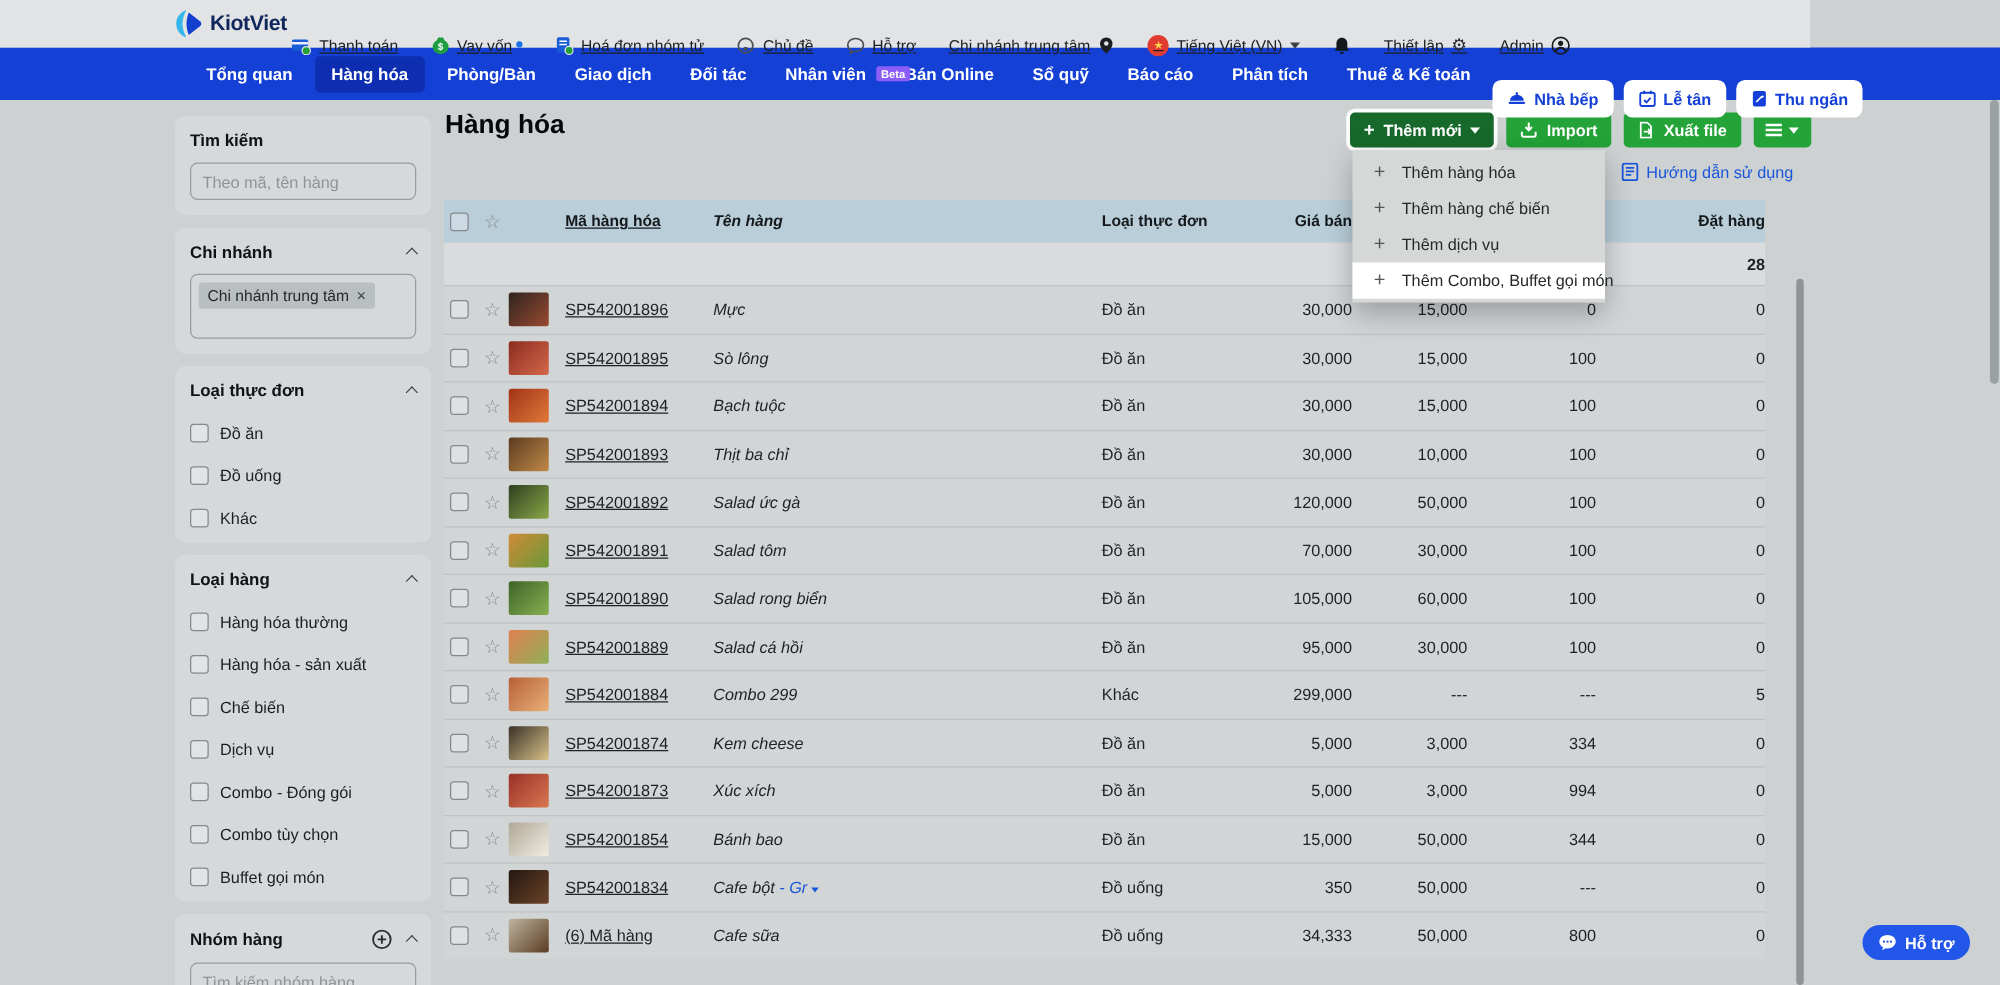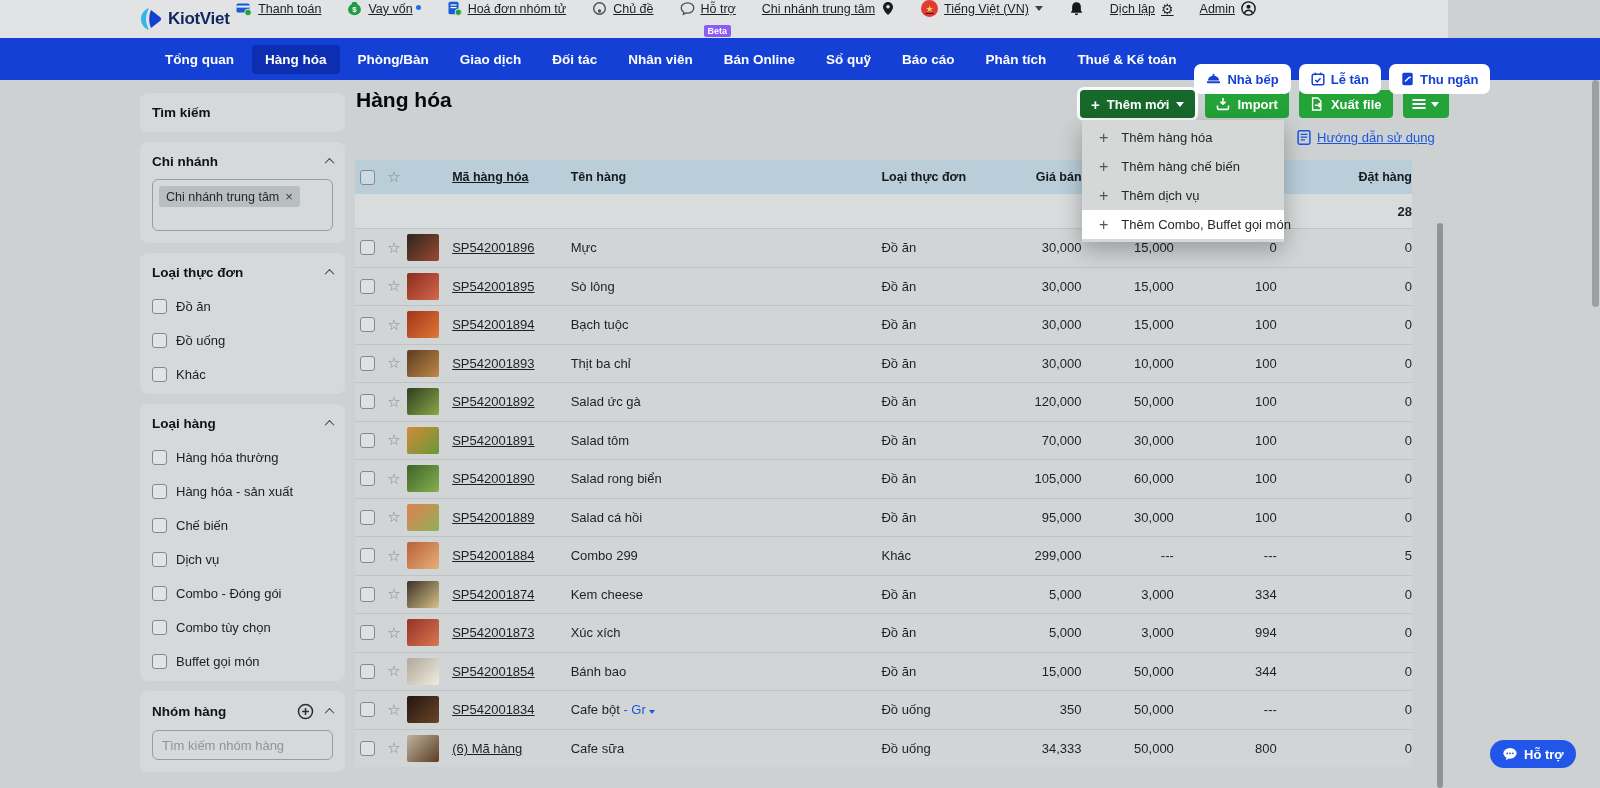--- a/index.html
+++ b/index.html
@@ -4,21 +4,21 @@
 <style>
   * { margin:0; padding:0; box-sizing:border-box; }
   html,body { width:1600px; height:788px; overflow:hidden; }
   body { position:relative; background:#cdd1d2; font-family:"Liberation Sans","DejaVu Sans",sans-serif; color:#1d2123; }
 
   
   .topbar { position:absolute; top:0; left:0; width:1448px; height:38px; background:#e1e3e4; display:flex; align-items:flex-start; z-index:20;text-decoration:underline; }
   .logo { position:absolute; left:140px; top:0; height:38px; display:flex; align-items:center; gap:6px; }
   .logo-text { font-weight:bold; font-size:17px; color:#10265c; letter-spacing:-0.3px; }
   .topbar-items { margin-left:auto; padding-right:192px; display:flex; align-items:center; gap:26px; font-size:12.5px; color:#1c1f21; white-space:nowrap; }
-  .tlink { display:flex; align-items:center; gap:6px; cursor:pointer; position:relative; }
+  .tlink { display:flex; align-items:center; gap:6px; cursor:pointer; position:relative;margin-top:28px; }
   .beta-badge { position:absolute; left:24px; top:24px; background:#8b5cf6; color:#fff; font-size:9px; font-weight:bold; padding:1px 4px; border-radius:2px; }
   .ndot { width:5px; height:5px; border-radius:50%; background:#1a73e8; align-self:flex-start; margin:4px 0 0 -3px; }
   .flag { width:17px; height:17px; border-radius:50%; background:#e23c32; color:#ffd24a; font-size:9px; display:flex; align-items:center; justify-content:center; }
   .caret-dn { display:inline-block; width:0; height:0; border-left:4px solid transparent; border-right:4px solid transparent; border-top:5px solid #3c4043; }
   .gear { font-size:14px; color:#2a2d2f; }
 
   
   .nav { position:absolute; top:38px; left:0; width:1600px; height:42px; background:#1540d6; display:flex; align-items:center; padding-left:152px; z-index:19; }
   .nav-item { color:#fff; font-weight:bold; font-size:13.5px; padding:7px 13px; margin-right:5px; border-radius:4px; cursor:pointer; white-space:nowrap; }
   .nav .active { background:#0d2eb0; }
@@ -41,40 +41,40 @@
   .group-icons { margin-left:auto; display:flex; align-items:center; gap:12px; }
 
   
   .main-title { position:absolute; left:356px; top:88px; font-size:21px; font-weight:bold; color:#050607; }
   .actions { position:absolute; top:90px; left:1080px; display:flex; gap:10px; z-index:6; }
   .btn { height:28px; border-radius:4px; color:#fff; font-weight:bold; font-size:13px; display:flex; align-items:center; gap:7px; padding:0 11px; cursor:pointer; border:none; white-space:nowrap; }
   .btn-dark { background:#17692b; box-shadow:0 0 0 3px rgba(255,255,255,0.95); }
   .btn-green { background:#23a338; }
   .btn-cols { background:#23a338; width:46px; justify-content:center; gap:5px; padding:0; }
   .wcaret { display:inline-block; width:0; height:0; border-left:4px solid transparent; border-right:4px solid transparent; border-top:5px solid #fff; }
-  .guide { position:absolute; top:130px; left:1297px; color:#1a56db; font-size:13px; display:flex; align-items:center; gap:6px; cursor:pointer;text-decoration:underline; }
+  .guide { position:absolute; top:130px; left:1297px; color:#1a56db; font-size:13px; display:flex; align-items:center; gap:6px; cursor:pointer; }
 
   
   .dropdown { position:absolute; left:1082px; top:120px; width:202px; background:#d5d8d7; box-shadow:0 8px 22px rgba(0,0,0,0.28); z-index:10; padding:3px 0; }
   .dd-item { height:29px; display:flex; align-items:center; gap:13px; padding:0 10px 0 17px; font-size:13px; color:#24282a; cursor:pointer; white-space:nowrap; }
   .dropdown .active { background:#ffffff; }
   .dd-plus { font-size:16px; color:#515557; font-weight:normal; }
 
   
   .table { position:absolute; left:355px; top:160px; width:1057px; z-index:1; }
   .thead,.totals,.trow { display:flex; align-items:center; }
   .thead { background:#b9ced9; height:34px; font-weight:bold; font-size:12.5px; color:#16191b; }
   .totals { background:#d8dcdd; height:34px; font-weight:bold; font-size:13px; }
   .trow { background:#d1d5d6; height:38.5px; border-top:1px solid #bfc3c4; font-size:13px; }
   .c-check { width:26px; display:flex; justify-content:center; }
   .c-star { width:28px; color:#83898c; font-size:15px; text-align:center; cursor:pointer; }
   .c-img { width:46px; display:flex; align-items:center; }
   .thumb { width:32px; height:27px; border-radius:2px; background:#9aa0a3; }
   .c-code { width:122px;text-decoration:underline; }
-  .c-name { width:320px; }
+  .c-name { width:320px;font-style:italic; }
   .c-menu { width:120px; }
   .c-num { text-align:right; }
   .c-price { width:86px; }
   .c-cost { width:95px; }
   .c-stock { width:106px; }
   .c-order { width:98px;margin-left:40px; }
   .vlink { color:#1a56db; cursor:pointer; }
   .vcaret { display:inline-block; width:0; height:0; border-left:3.5px solid transparent; border-right:3.5px solid transparent; border-top:4.5px solid #1a56db; margin-left:3px; }
 
   
@@ -154,21 +154,21 @@
     </span>
 
     <span class="tlink">
       <svg width="15" height="16" viewBox="0 0 14 15">
         <path d="M7 1.2 c-2.6 0 -4.1 1.9 -4.1 4.4 V9 L1.6 10.9 h10.8 L11.1 9 V5.6 c0-2.5-1.5-4.4-4.1-4.4z" fill="#15181a"></path>
         <path d="M5.4 11.8 a1.6 1.6 0 0 0 3.2 0z" fill="#15181a"></path>
       </svg>
     </span>
 
     <span class="tlink">
-      <span>Dịch lập</span>
+      <span>Thiết lập</span>
       <span class="gear">⚙</span>
     </span>
 
     <span class="tlink">
       <span>Admin</span>
       <svg width="15" height="15" viewBox="0 0 14 14">
         <circle cx="7" cy="7" r="6.2" fill="none" stroke="#17191b" stroke-width="1.3"></circle>
         <circle cx="7" cy="5.3" r="1.9" fill="#17191b"></circle>
         <path d="M3.3 11.2 c.8-1.8 2.2-2.6 3.7-2.6 s2.9.8 3.7 2.6" fill="none" stroke="#17191b" stroke-width="1.4"></path>
       </svg>
@@ -214,20 +214,21 @@
         <path d="M8.6 5 l.9.9" stroke="#ffffff" stroke-width="2"></path>
       </svg>
       <span>Thu ngân</span>
     </div>
   </div>
 </div>
 
 <div class="sidebar">
   <div class="card">
     <div class="card-h">Tìm kiếm</div>
+    <input class="side-input" placeholder="Theo mã, tên hàng" style="">
   </div>
 
   <div class="card">
     <div class="card-h">
       <span>Chi nhánh</span>
       <span class="chev"></span>
     </div>
     <div class="select-box">
       <span class="chip">
         <span>Chi nhánh trung tâm</span>

